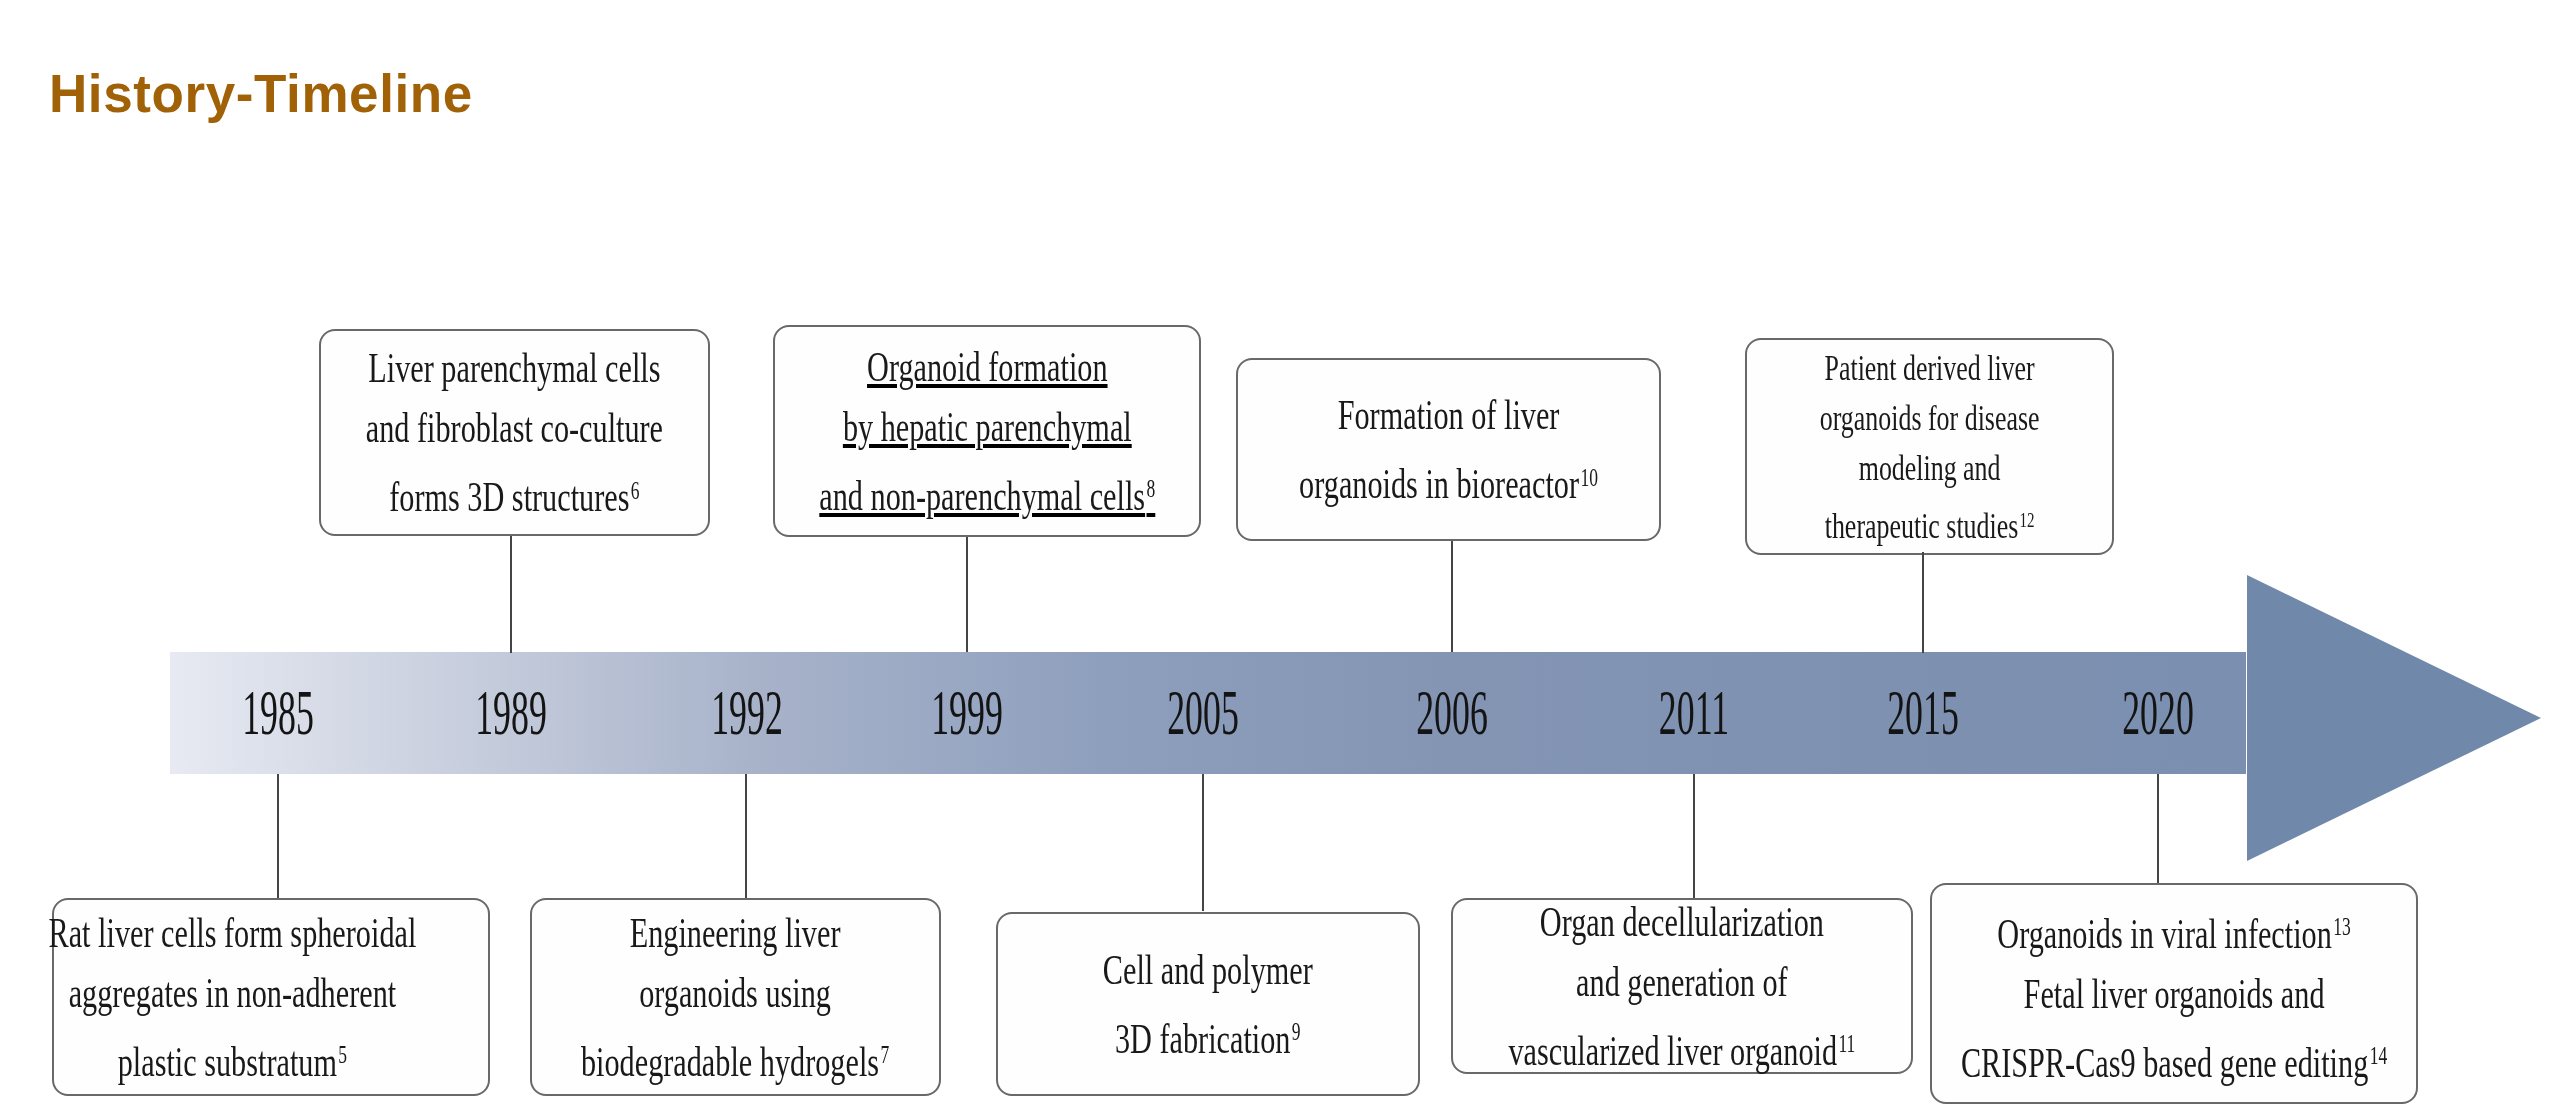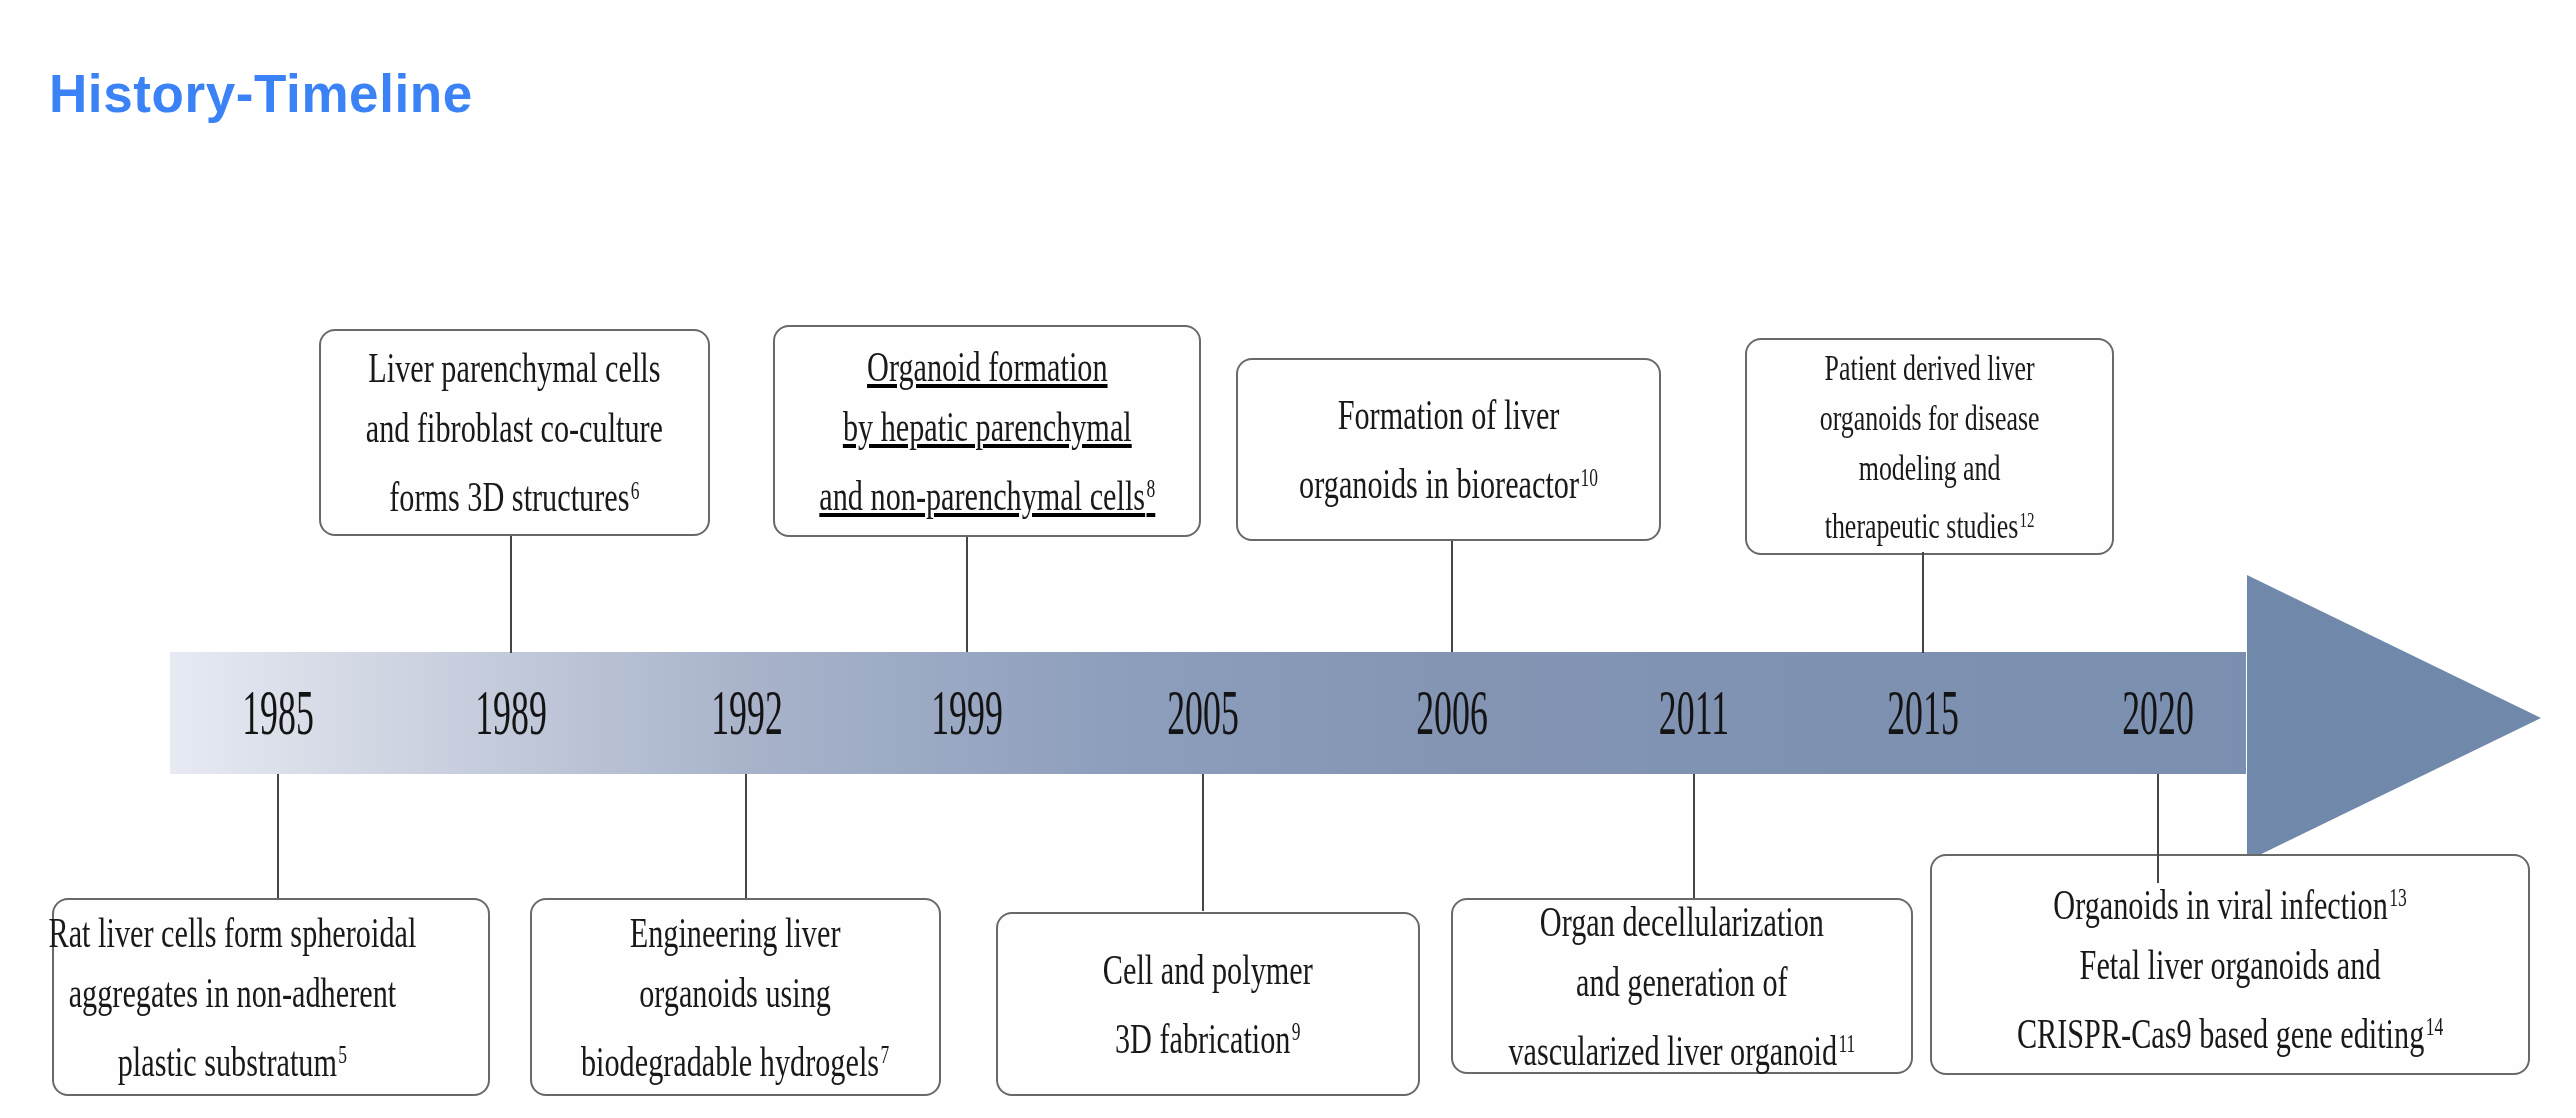--- a/index.html
+++ b/index.html
@@ -12,21 +12,21 @@
     font-family: "Liberation Serif", serif;
   }
   .title {
     position: absolute;
     left: 49px;
     top: 63px;
     font-family: "Liberation Sans", sans-serif;
     font-weight: bold;
     font-size: 53px;
     letter-spacing: 0.6px;
-    color: #3b82f6;
+    color: #a16207;
     white-space: nowrap;
   }
   .band {
     position: absolute;
     left: 170px;
     top: 652px;
     width: 2076px;
     height: 122px;
     background: linear-gradient(90deg,
       #e7eaf2 0%, #ccd2e0 12%, #a8b3ca 28%, #8e9fbd 45%,
@@ -155,21 +155,21 @@
       <div class="connector" style="left: 1693px; top: 774px; height: 124px;"></div>
       <div class="event-box compact" style="left: 1745px; top: 338px; width: 369px; height: 217px;">
         <div class="box-inner">
           <div class="box-line">Patient derived liver</div>
           <div class="box-line">organoids for disease</div>
           <div class="box-line">modeling and</div>
           <div class="box-line">therapeutic studies<sup>12</sup></div>
         </div>
       </div>
       <div class="connector" style="left: 1922px; top: 552px; height: 101px;"></div>
-      <div class="event-box" style="left: 1930px; top: 854px; width: 600px; height: 221px;">
+      <div class="event-box" style="left: 1930px; top: 883px; width: 488px; height: 221px;">
         <div class="box-inner">
           <div class="box-line">Organoids in viral infection<sup>13</sup></div>
           <div class="box-line">Fetal liver organoids and</div>
           <div class="box-line">CRISPR-Cas9 based gene editing<sup>14</sup></div>
         </div>
       </div>
       <div class="connector" style="left: 2157px; top: 774px; height: 109px;"></div>
     </div>
 </div>
 

